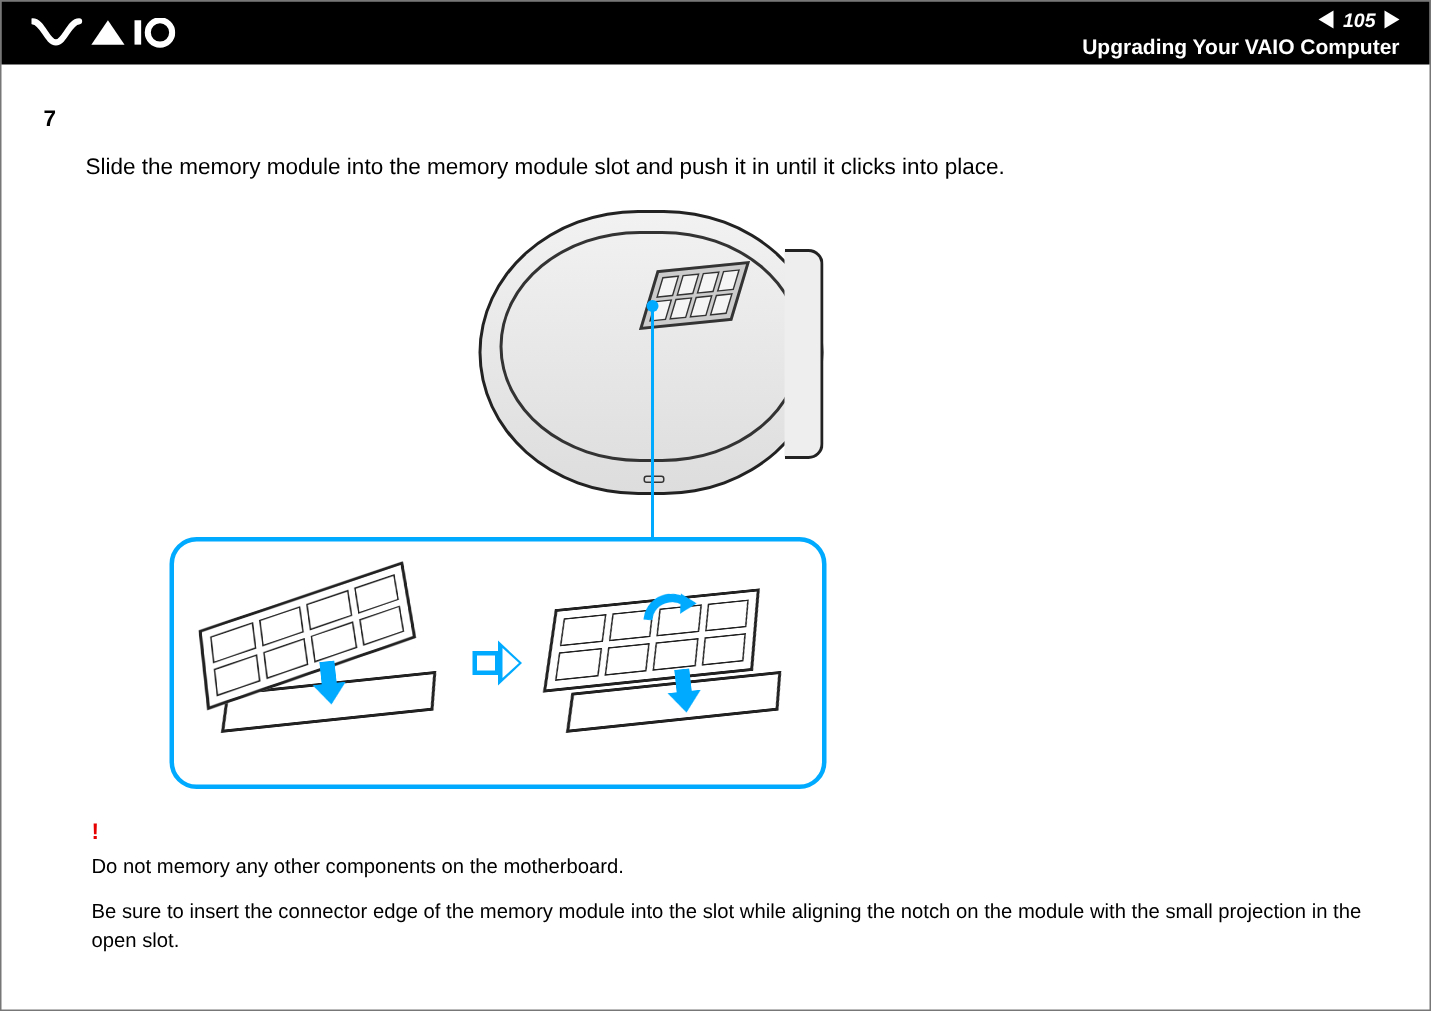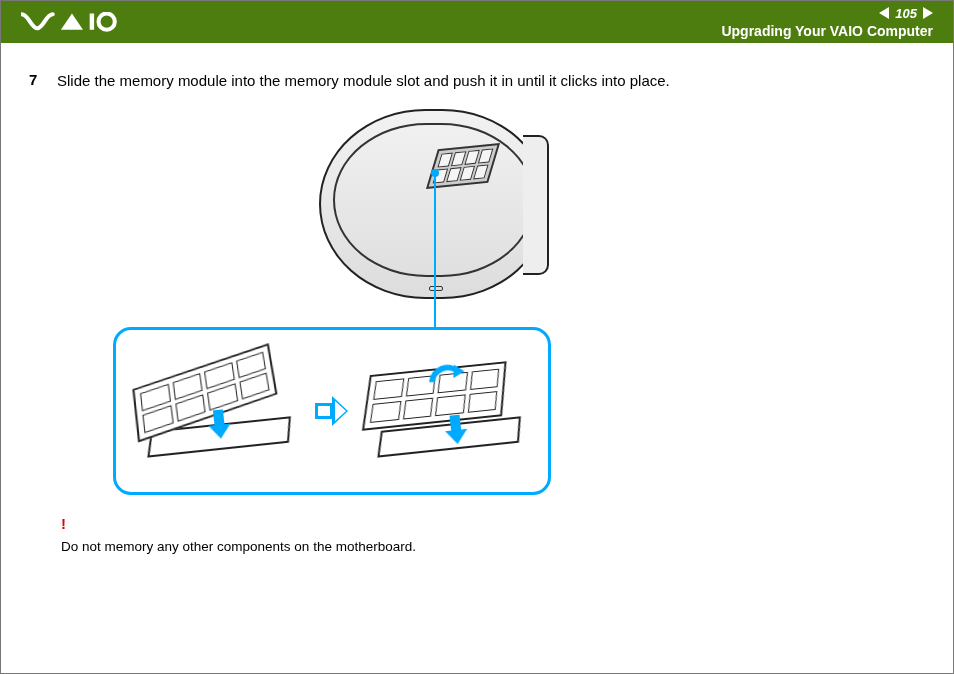--- a/index.html
+++ b/index.html
@@ -1,33 +1,33 @@
 <!DOCTYPE html>
 <html><head>
 <meta charset="utf-8">
 <style>
   * { box-sizing: border-box; margin: 0; padding: 0; }
   html, body { width: 954px; height: 674px; font-family: Arial, Helvetica, sans-serif; background: #fff; color: #000; }
   .page { width: 954px; height: 674px; border: 1px solid #777; position: relative; }
   .header {
-    background: #4d7c0f; color: #fff; height: 42px; display: flex; align-items: center;
+    background: #000000; color: #fff; height: 42px; display: flex; align-items: center;
     justify-content: space-between; padding: 0 20px;
   }
   .logo { display: flex; align-items: center; }
   .logo svg { height: 20px; width: 96px; }
   .header-right { text-align: right; font-size: 13px; }
   .page-nav { display: flex; align-items: center; justify-content: flex-end; gap: 6px; font-style: italic; font-weight: bold; }
   .nav-tri { width: 0; height: 0; border-top: 6px solid transparent; border-bottom: 6px solid transparent; }
   .nav-prev { border-right: 10px solid #fff; }
   .nav-next { border-left: 10px solid #fff; }
   .section-title { font-weight: bold; font-size: 14px; margin-top: 2px; text-align: center; }
   .content { padding: 28px 28px 20px 28px; }
   .step { display: flex; gap: 14px; font-size: 15px; }
   .step-num { font-weight: bold; width: 14px; }
-  .step-text { flex: 1; line-height: 1.35; }
+  .step-text { flex: 1; line-height: 1.35; margin-top: 31px; }
   .figure-area { position: relative; width: 100%; height: 410px; margin-top: 8px; }
   .device {
     position: absolute; left: 290px; top: 10px; width: 230px; height: 190px;
     border: 2px solid #222; border-radius: 50% / 54%; background: linear-gradient(#f2f2f2,#ddd);
   }
   .device::before {
     content:""; position:absolute; left:12px; top:12px; right:12px; bottom:20px;
     border:2px solid #333; border-radius:50% / 54%;
   }
   .device-flat { position:absolute; right:-2px; top:24px; width:26px; height:140px; background:#eee; border:2px solid #222; border-left:none; border-radius:0 10px 10px 0; }
@@ -178,16 +178,17 @@
                 <div class="head"></div>
             </div>
           </div>
         </div>
       </div>
     </div>
 
     <div class="warning">
       <span class="bang">!</span>
       <p>Do not memory any other components on the motherboard.</p>
+      <p>Be sure to insert the connector edge of the memory module into the slot while aligning the notch on the module with the small projection in the open slot.</p>
     </div>
   </div>
 
 </div>
 
 </body></html>

